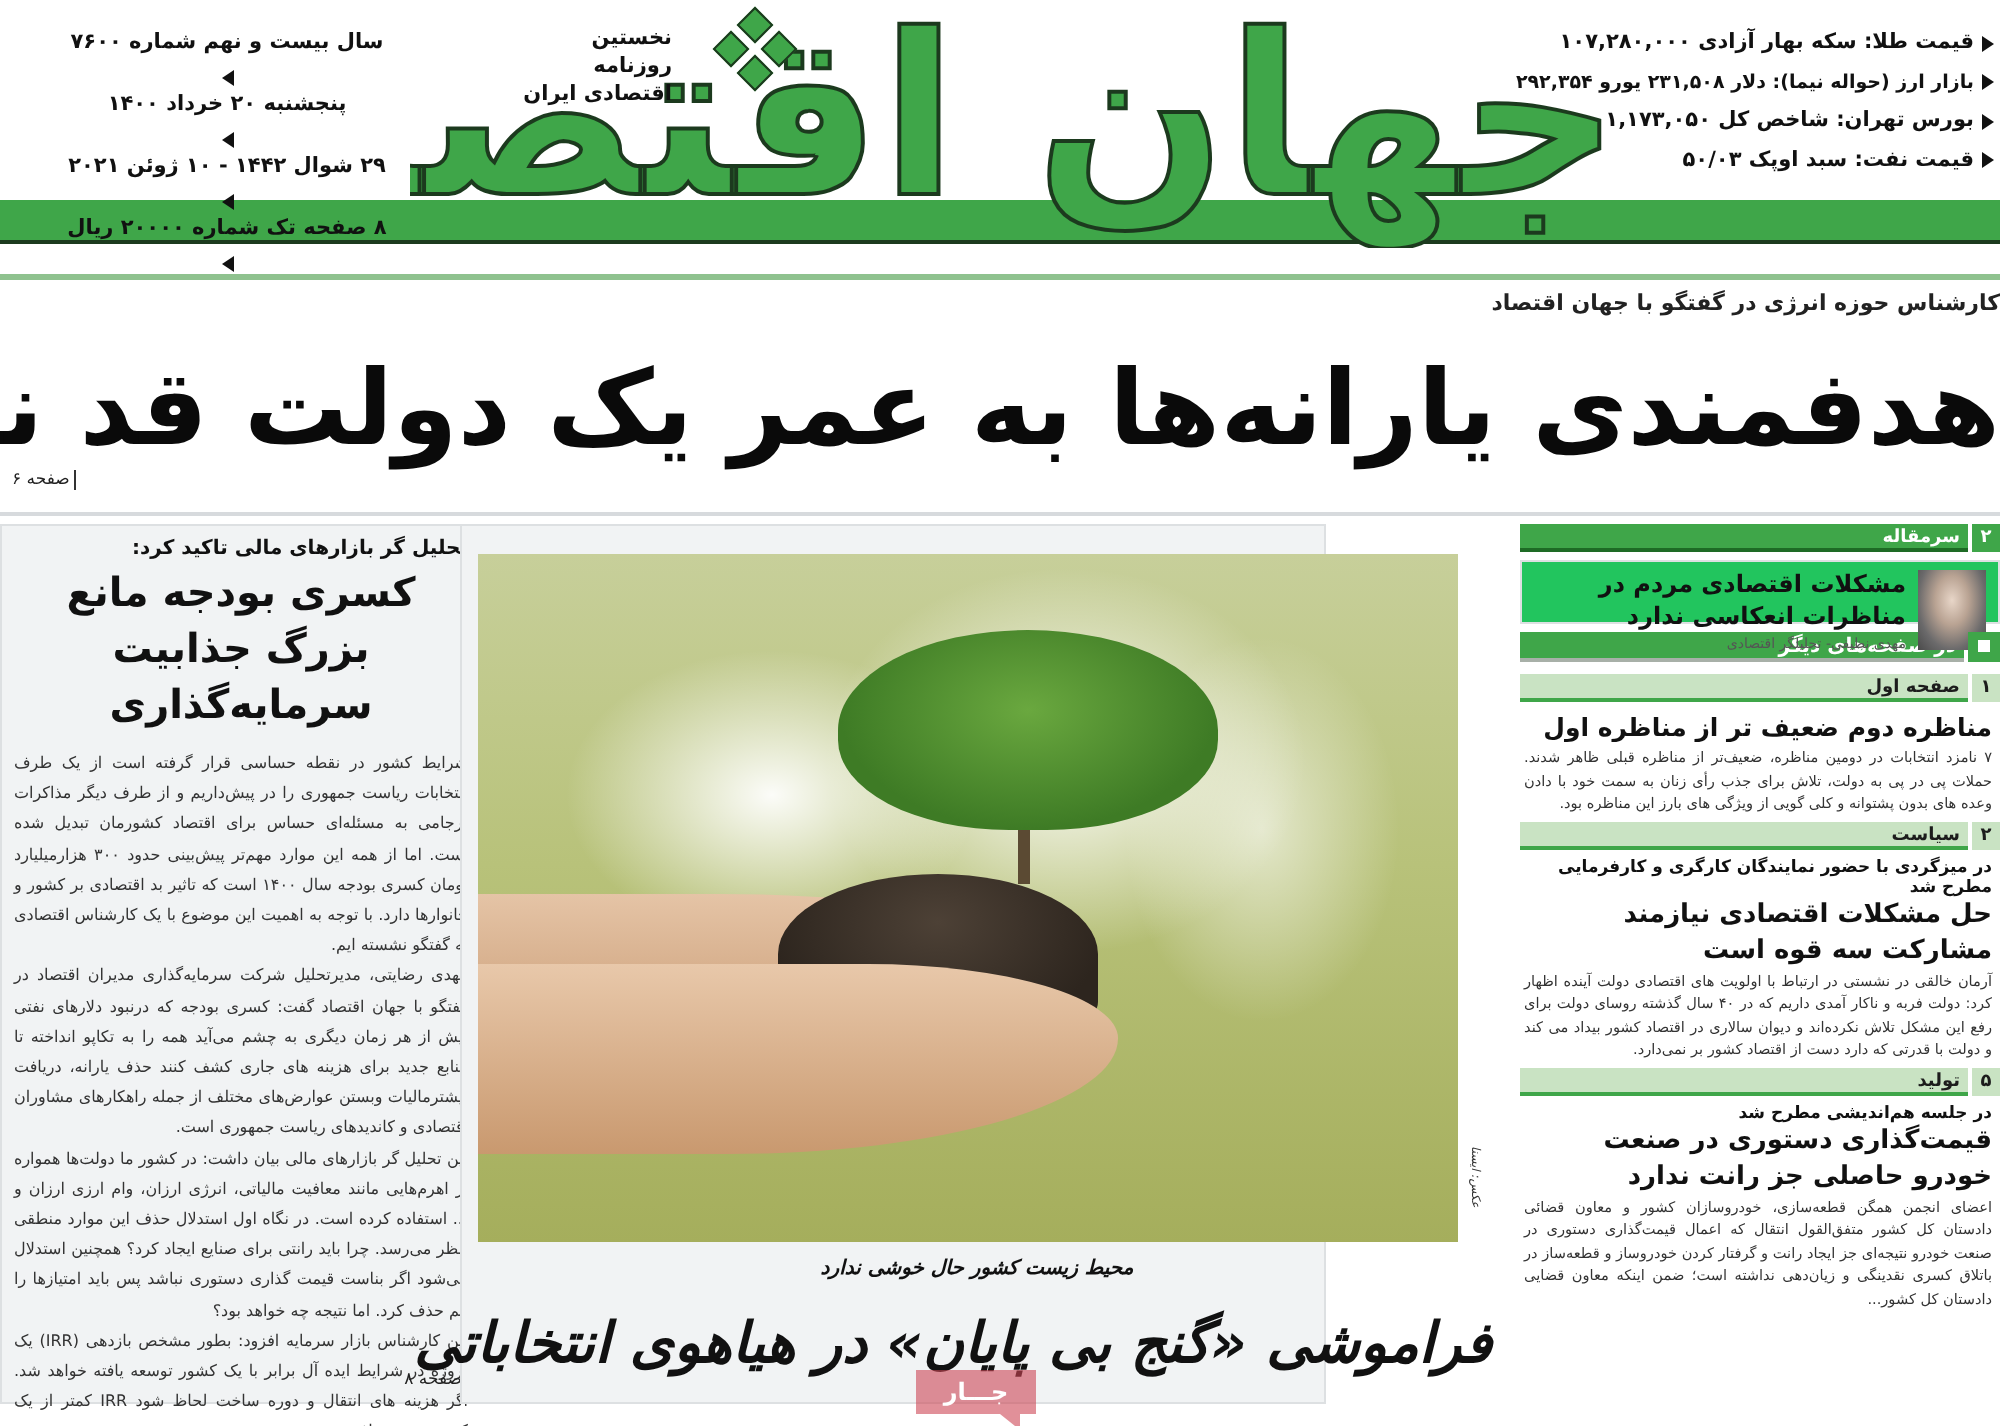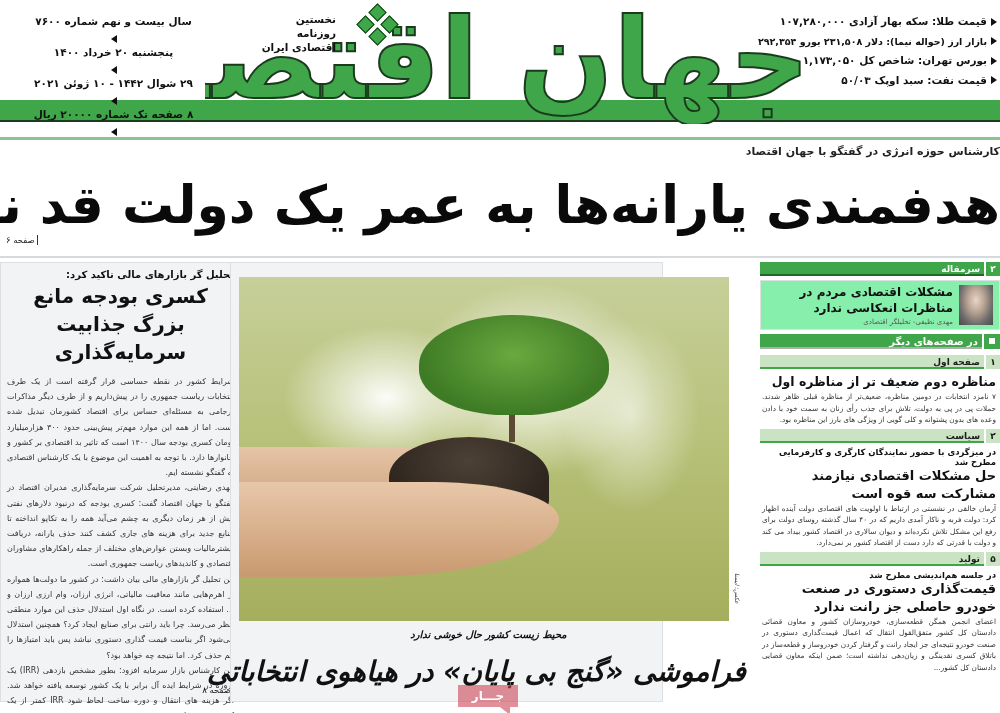--- a/index.html
+++ b/index.html
@@ -66,21 +66,21 @@
   .watermark { position: absolute; left: 458px; top: 685px; width: 60px; height: 22px; background: rgba(205,70,85,0.6); color: #fff; font-size: 12px; font-weight: bold; text-align: center; line-height: 22px; }
   .watermark::after { content: ""; position: absolute; right: 8px; bottom: -8px; border-top: 8px solid rgba(205,70,85,0.6); border-left: 10px solid transparent; }
 
   
   .right-col { position: absolute; left: 760px; top: 262px; width: 240px; height: 445px; background: #ffffff; }
   .sec-head { display: flex; align-items: stretch; height: 14px; margin-bottom: 4px; }
   .sec-num { width: 14px; background: #3fa649; color: #fff; font-size: 9px; font-weight: bold; text-align: center; line-height: 14px; margin-left: 2px; }
   .sec-label { flex: 1; background: linear-gradient(90deg, #3fa649 0%, #3fa649 100%); color: #fff; font-size: 9px; font-weight: bold; line-height: 14px; padding-right: 4px; border-bottom: 2px solid #1e6b25; }
   .sec-label.light { background: #c9e3c3; color: #1c1c1c; border-bottom: 2px solid #3fa649; }
   .sec-num.light { background: #c9e3c3; color: #1c1c1c; }
-  .editorial { background: #86efac; border: 1px solid #dde0e2; height: 50px; position: relative; margin-bottom: 4px; }
+  .editorial { background: #22c55e; border: 1px solid #dde0e2; height: 32px; position: relative; margin-bottom: 4px; }
   .editorial-photo { position: absolute; right: 6px; top: 4px; width: 34px; height: 40px; background: radial-gradient(ellipse at 50% 38%, #e8d6c8 0%, #b9a393 35%, #6b6a6b 70%, #4a4a4a 100%); }
   .editorial-title { position: absolute; right: 46px; top: 3px; width: 185px; font-size: 12px; font-weight: bold; line-height: 16px; text-align: right; }
   .editorial-author { position: absolute; right: 46px; top: 37px; font-size: 7px; color: #555; }
   .others-head { display: flex; height: 15px; margin-bottom: 6px; }
   .others-sq { width: 16px; background: #3fa649; margin-left: 2px; position: relative; }
   .others-sq::after { content: ""; position: absolute; left: 5px; top: 4px; width: 6px; height: 6px; background: #fff; }
   .others-label { flex: 1; background: #3fa649; color: #fff; font-size: 10px; font-weight: bold; line-height: 15px; padding-right: 4px; border-bottom: 2px solid #a8b0a8; }
   .item-title { font-size: 12.5px; font-weight: bold; line-height: 18px; text-align: right; padding-right: 4px; }
   .item-body { font-size: 7.3px; line-height: 11.5px; color: #333; text-align: justify; padding: 0 4px 3px 2px; }
   .item-kicker { font-size: 8.5px; font-weight: bold; padding-right: 4px; margin-top: 2px; }

